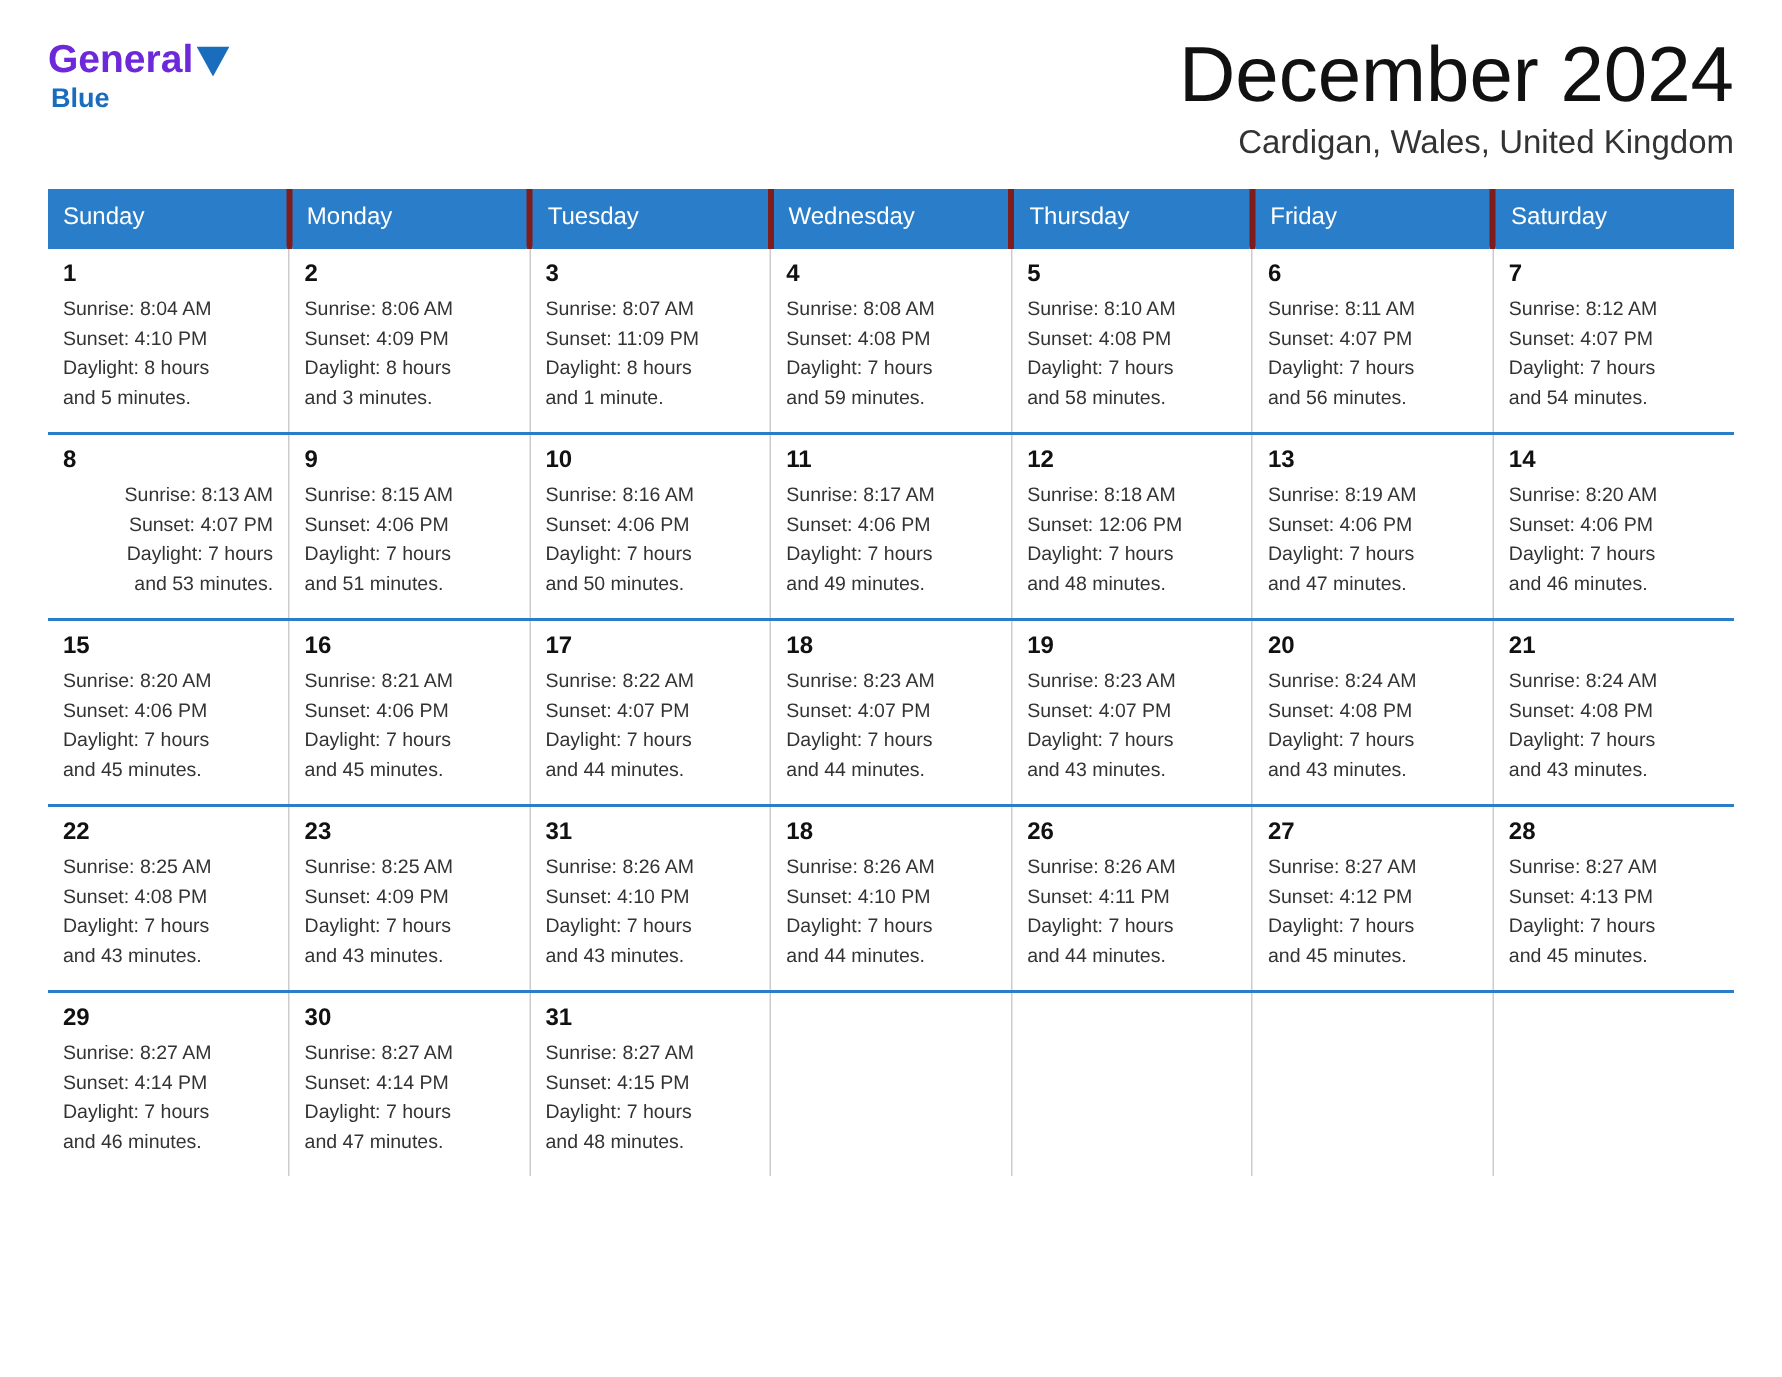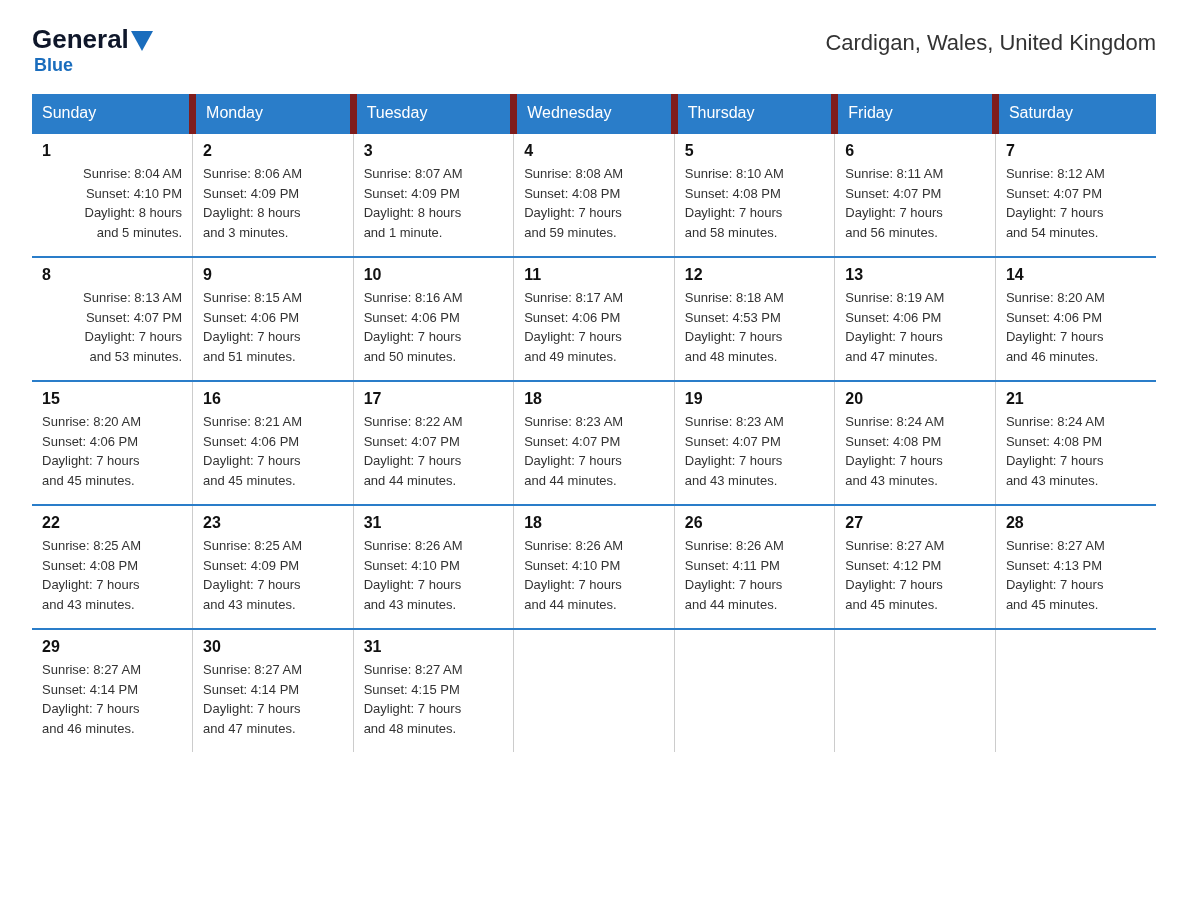--- a/index.html
+++ b/index.html
@@ -41,21 +41,21 @@
     }
     thead tr {
       background: #2a7dc9;
     }
     thead th {
       color: #fff;
       font-size: 16px;
       font-weight: normal;
       padding: 10px 10px;
       text-align: left;
-      border-right: 7px solid #7f1d1d;
+      border-right: 4px solid #7f1d1d;
     }
     thead th:last-child { border-right: none; }
     tbody tr {
       border-top: 2px solid #2a7dc9;
     }
     tbody td {
       vertical-align: top;
       padding: 8px 10px 14px 10px;
       font-size: 13px;
       color: #222;
@@ -79,64 +79,65 @@
       display: flex;
       align-items: center;
     }
   </style>
 </head>
 <body>
 
 <div class="header">
   <div class="logo">
     <div class="logo-row">
-      <span style="font-size:26px;font-weight:bold;color:#0f172a;">General</span>
+      <span style="font-size:26px;font-weight:bold;color:#6d28d9;">General</span>
       <svg width="22" height="20" viewBox="0 0 22 20" style="margin-left:2px;margin-top:2px;">
         <polygon points="0,0 22,0 11,20" fill="#1a6dbd"></polygon>
       </svg>
     </div>
     <span style="font-size:18px;font-weight:bold;color:#1a6dbd;margin-left:2px;">Blue</span>
   </div>
   <div class="title-block">
+    <div class="month-title">December 2024</div>
     <div class="location">Cardigan, Wales, United Kingdom</div>
   </div>
 </div>
 
 <table>
   <thead>
     <tr>
     <th>Sunday</th>
         <th>Monday</th>
         <th>Tuesday</th>
         <th>Wednesday</th>
         <th>Thursday</th>
         <th>Friday</th>
         <th>Saturday</th>
       </tr>
   </thead>
   <tbody id="calendar-body">
   <tr>
         <td>
           <span class="day-num">1</span>
-          <div class="day-info" style="white-space: pre-line; text-align: right;">Sunrise: 8:04 AM
+          <div class="day-info" style="white-space: pre-line;">Sunrise: 8:04 AM
 Sunset: 4:10 PM
 Daylight: 8 hours
 and 5 minutes.</div>
         </td>
         <td>
           <span class="day-num">2</span>
           <div class="day-info" style="white-space: pre-line;">Sunrise: 8:06 AM
 Sunset: 4:09 PM
 Daylight: 8 hours
 and 3 minutes.</div>
         </td>
         <td>
           <span class="day-num">3</span>
           <div class="day-info" style="white-space: pre-line;">Sunrise: 8:07 AM
-Sunset: 4:09 PM
+Sunset: 11:09 PM
 Daylight: 8 hours
 and 1 minute.</div>
         </td>
         <td>
           <span class="day-num">4</span>
           <div class="day-info" style="white-space: pre-line;">Sunrise: 8:08 AM
 Sunset: 4:08 PM
 Daylight: 7 hours
 and 59 minutes.</div>
         </td>
@@ -187,21 +188,21 @@
         <td>
           <span class="day-num">11</span>
           <div class="day-info" style="white-space: pre-line;">Sunrise: 8:17 AM
 Sunset: 4:06 PM
 Daylight: 7 hours
 and 49 minutes.</div>
         </td>
         <td>
           <span class="day-num">12</span>
           <div class="day-info" style="white-space: pre-line;">Sunrise: 8:18 AM
-Sunset: 4:53 PM
+Sunset: 12:06 PM
 Daylight: 7 hours
 and 48 minutes.</div>
         </td>
         <td>
           <span class="day-num">13</span>
           <div class="day-info" style="white-space: pre-line;">Sunrise: 8:19 AM
 Sunset: 4:06 PM
 Daylight: 7 hours
 and 47 minutes.</div>
         </td>

